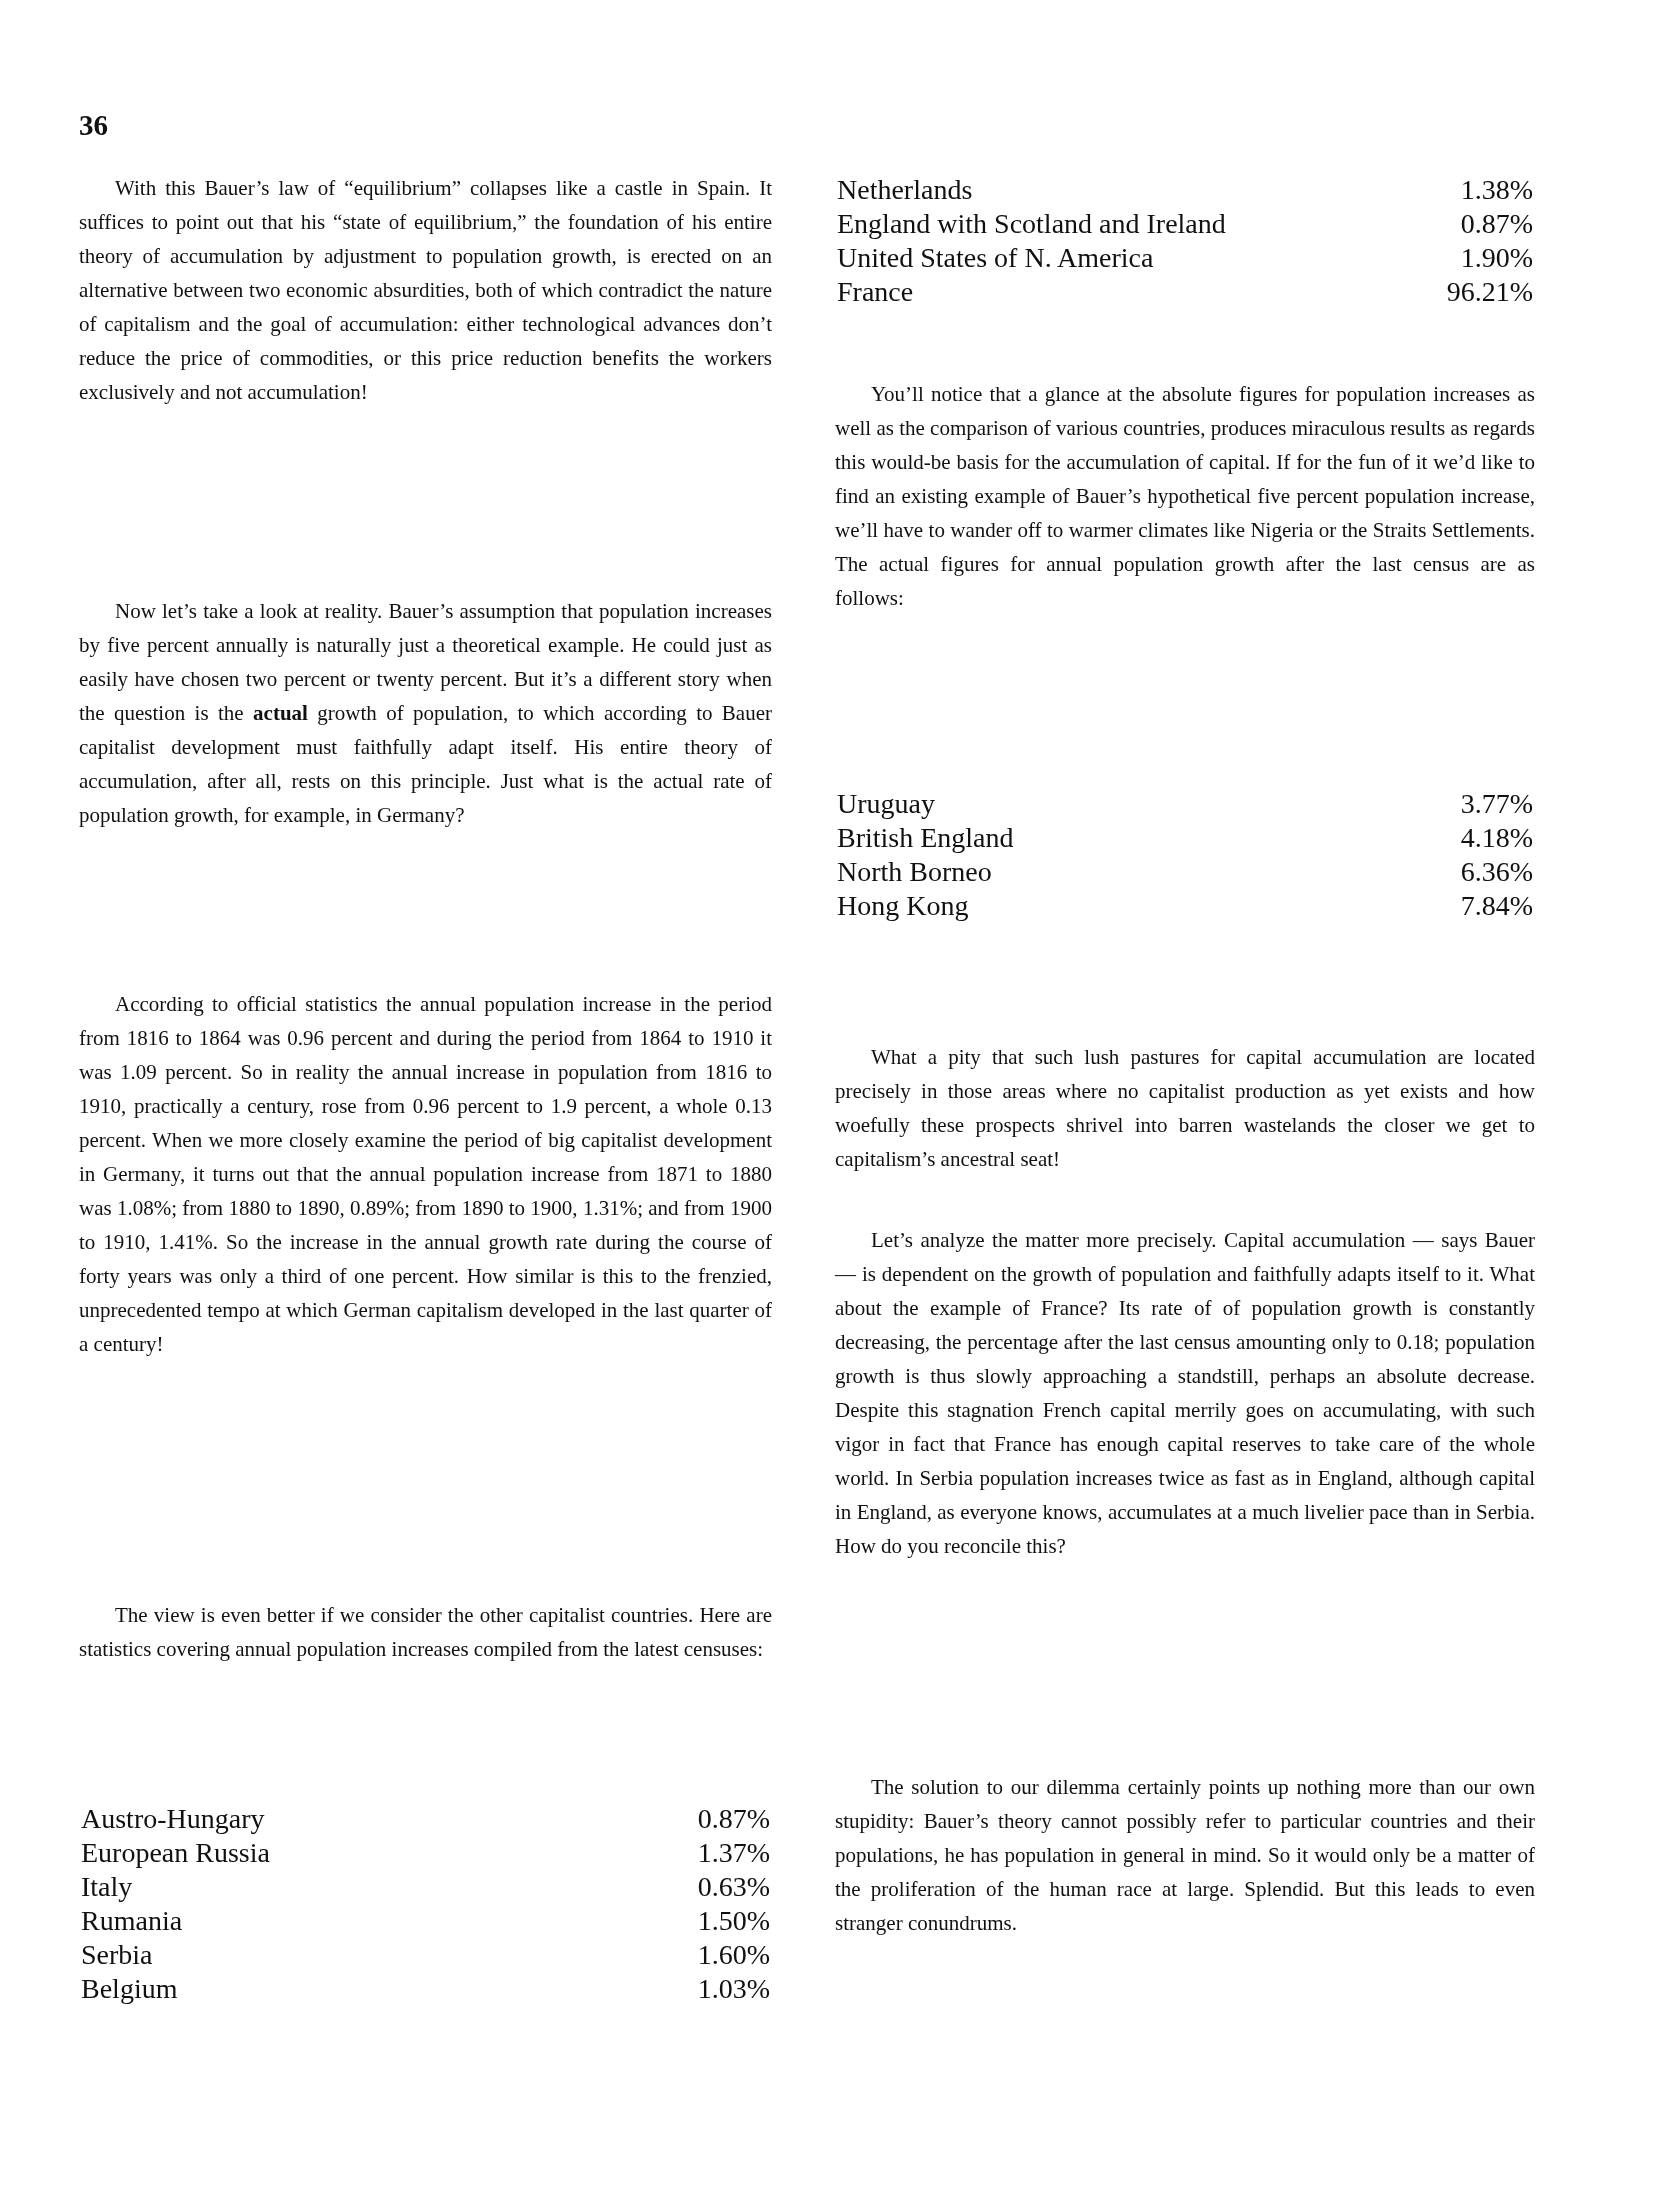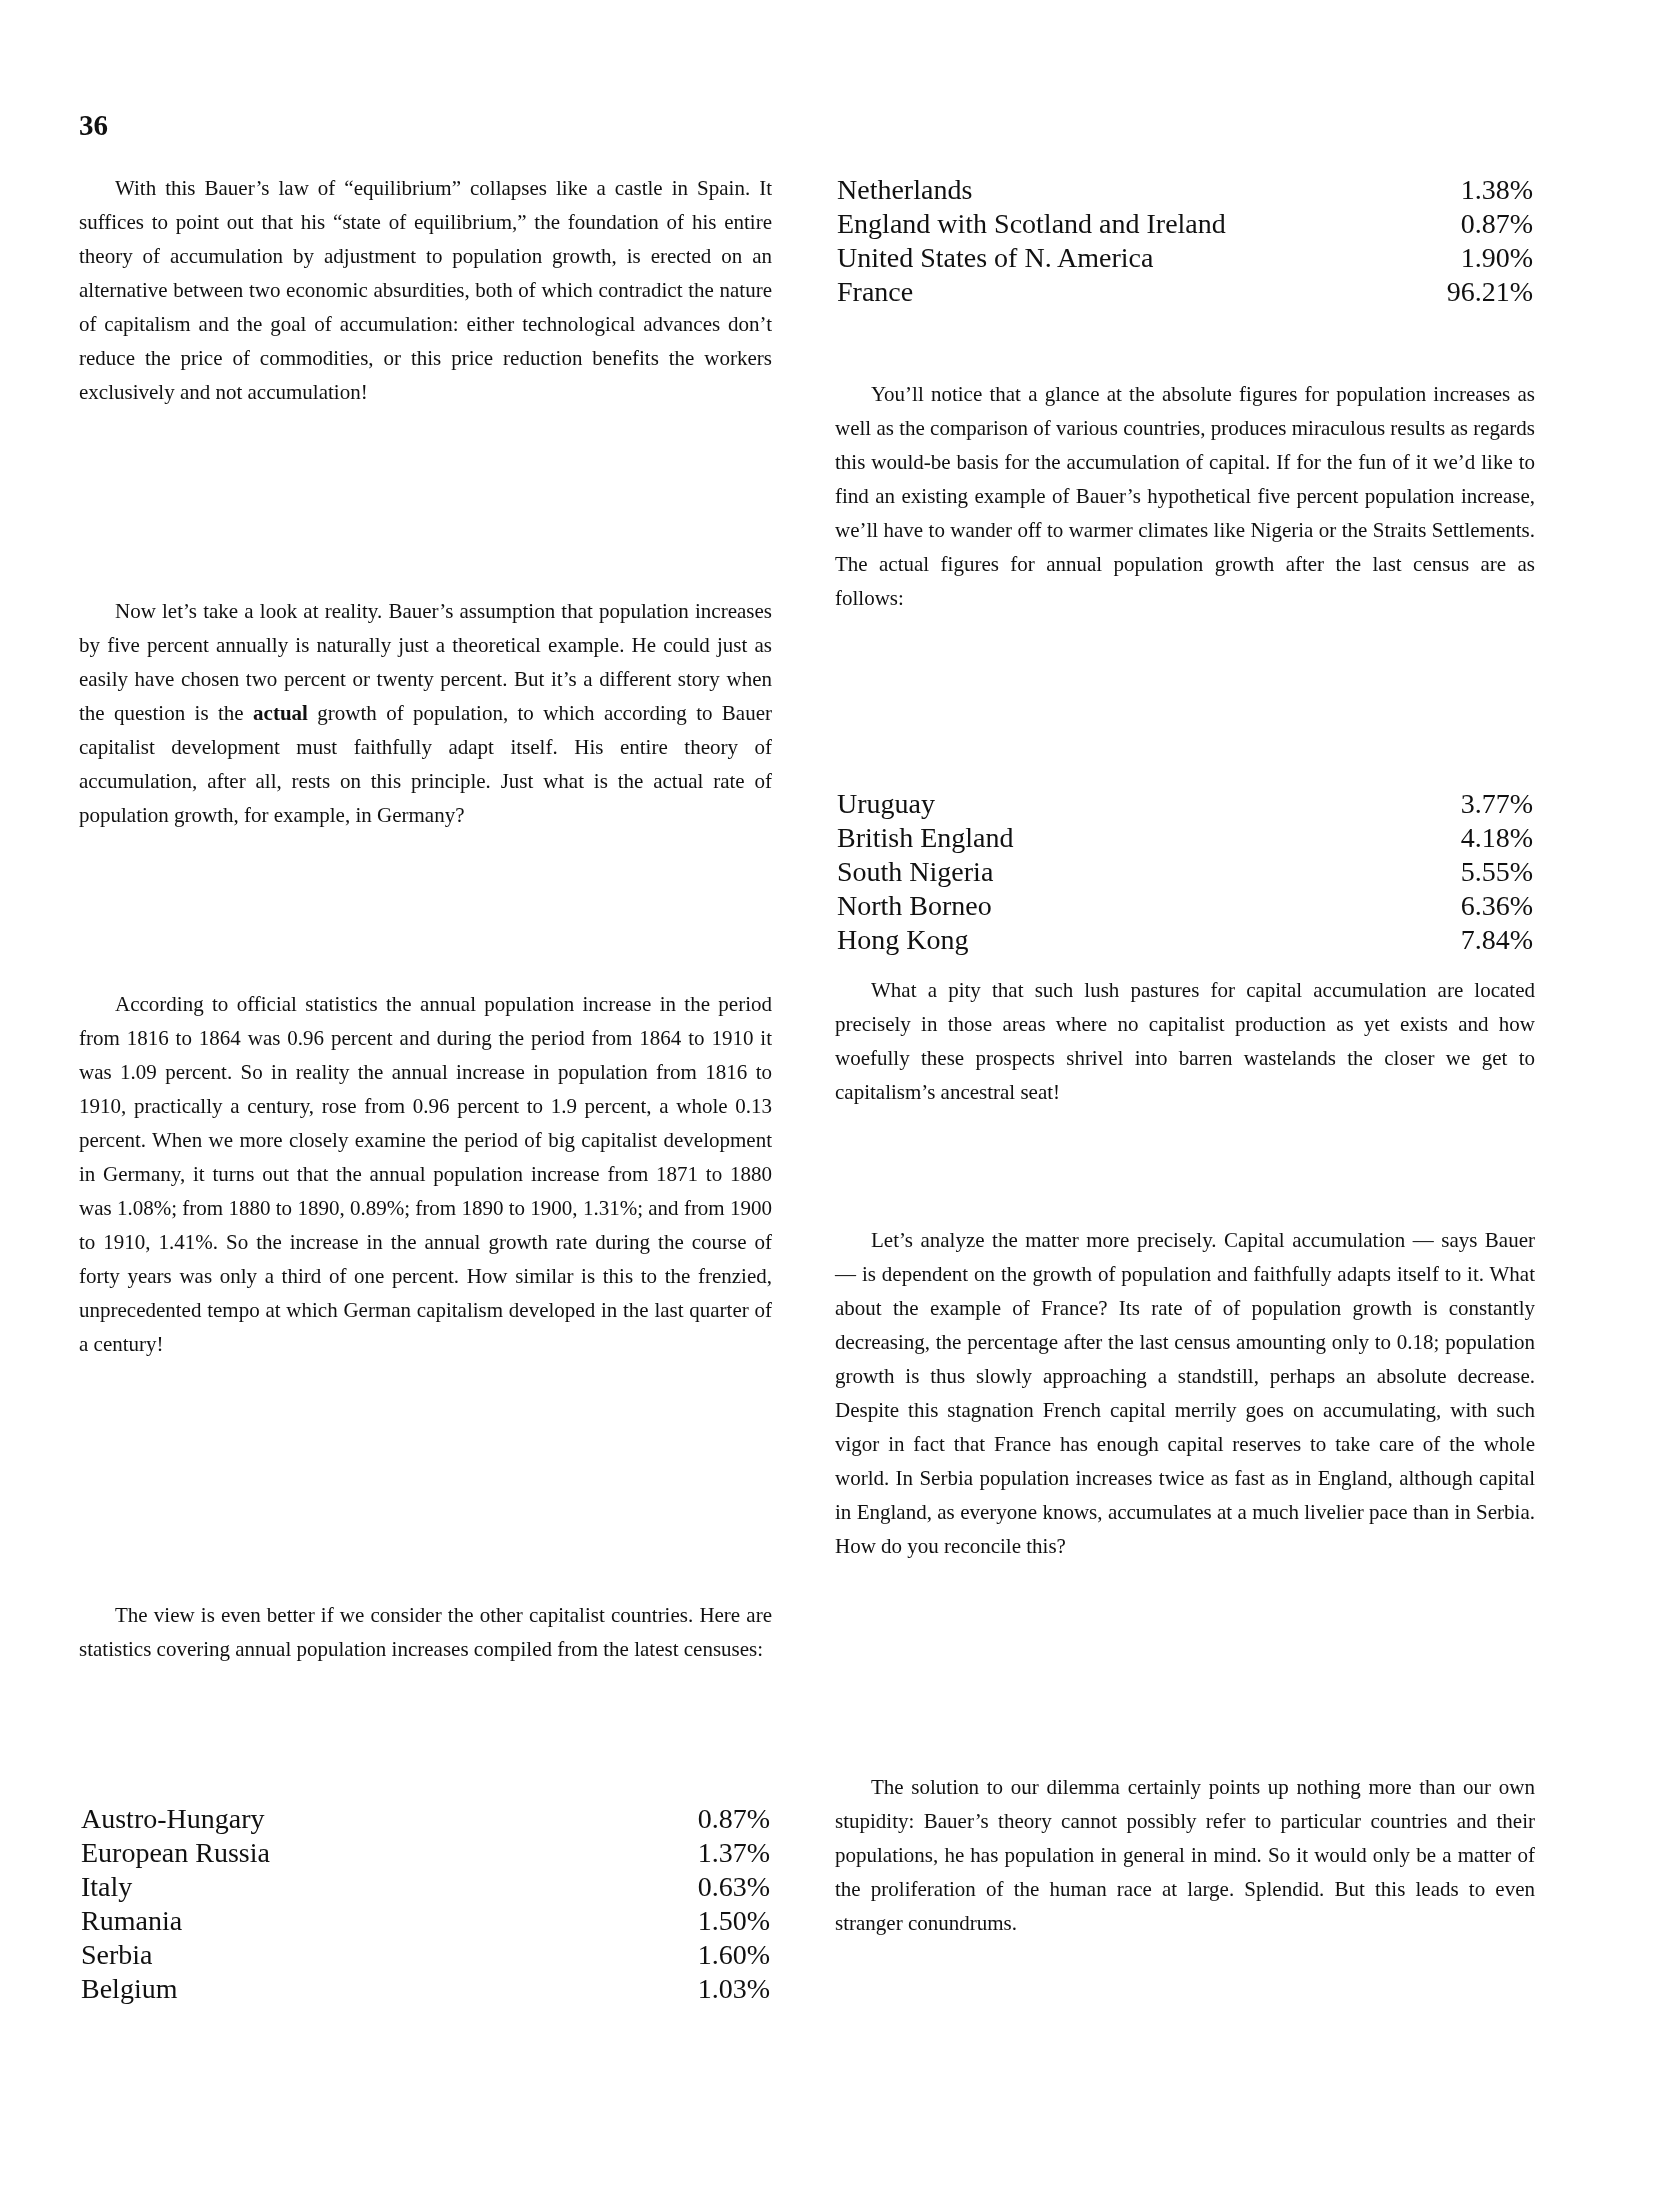--- a/index.html
+++ b/index.html
@@ -100,35 +100,31 @@
     <ul class="stat-table">
       <li class="stat-row">
           <span class="stat-country">Uruguay</span>
           <span class="stat-value">3.77%</span>
         </li>
       <li class="stat-row">
           <span class="stat-country">British England</span>
           <span class="stat-value">4.18%</span>
         </li>
       <li class="stat-row">
-          <span class="stat-country">South Nigeria</span>
-          <span class="stat-value">5.55%</span>
-        </li>
-      <li class="stat-row">
           <span class="stat-country">North Borneo</span>
           <span class="stat-value">6.36%</span>
         </li>
       <li class="stat-row">
           <span class="stat-country">Hong Kong</span>
           <span class="stat-value">7.84%</span>
         </li>
     </ul>
   </div>
 
-  <div class="block" style="top:973px;">
+  <div class="block" style="top:1040px;">
     <p class="para">What a pity that such lush pastures for capital accumulation are located precisely in those areas where no capitalist production as yet exists and how woefully these prospects shrivel into barren wastelands the closer we get to capitalism’s ancestral seat!</p>
   </div>
 
   <div class="block" style="top:1223px;">
     <p class="para">Let’s analyze the matter more precisely. Capital accumulation — says Bauer — is dependent on the growth of population and faithfully adapts itself to it. What about the example of France? Its rate of of population growth is constantly decreasing, the percentage after the last census amounting only to 0.18; population growth is thus slowly approaching a standstill, perhaps an absolute decrease. Despite this stagnation French capital merrily goes on accumulating, with such vigor in fact that France has enough capital reserves to take care of the whole world. In Serbia population increases twice as fast as in England, although capital in England, as everyone knows, accumulates at a much livelier pace than in Serbia. How do you reconcile this?</p>
   </div>
 
   <div class="block" style="top:1770px;">
     <p class="para">The solution to our dilemma certainly points up nothing more than our own stupidity: Bauer’s theory cannot possibly refer to particular countries and their populations, he has population in general in mind. So it would only be a matter of the proliferation of the human race at large. Splendid. But this leads to even stranger conundrums.</p>
   </div>

